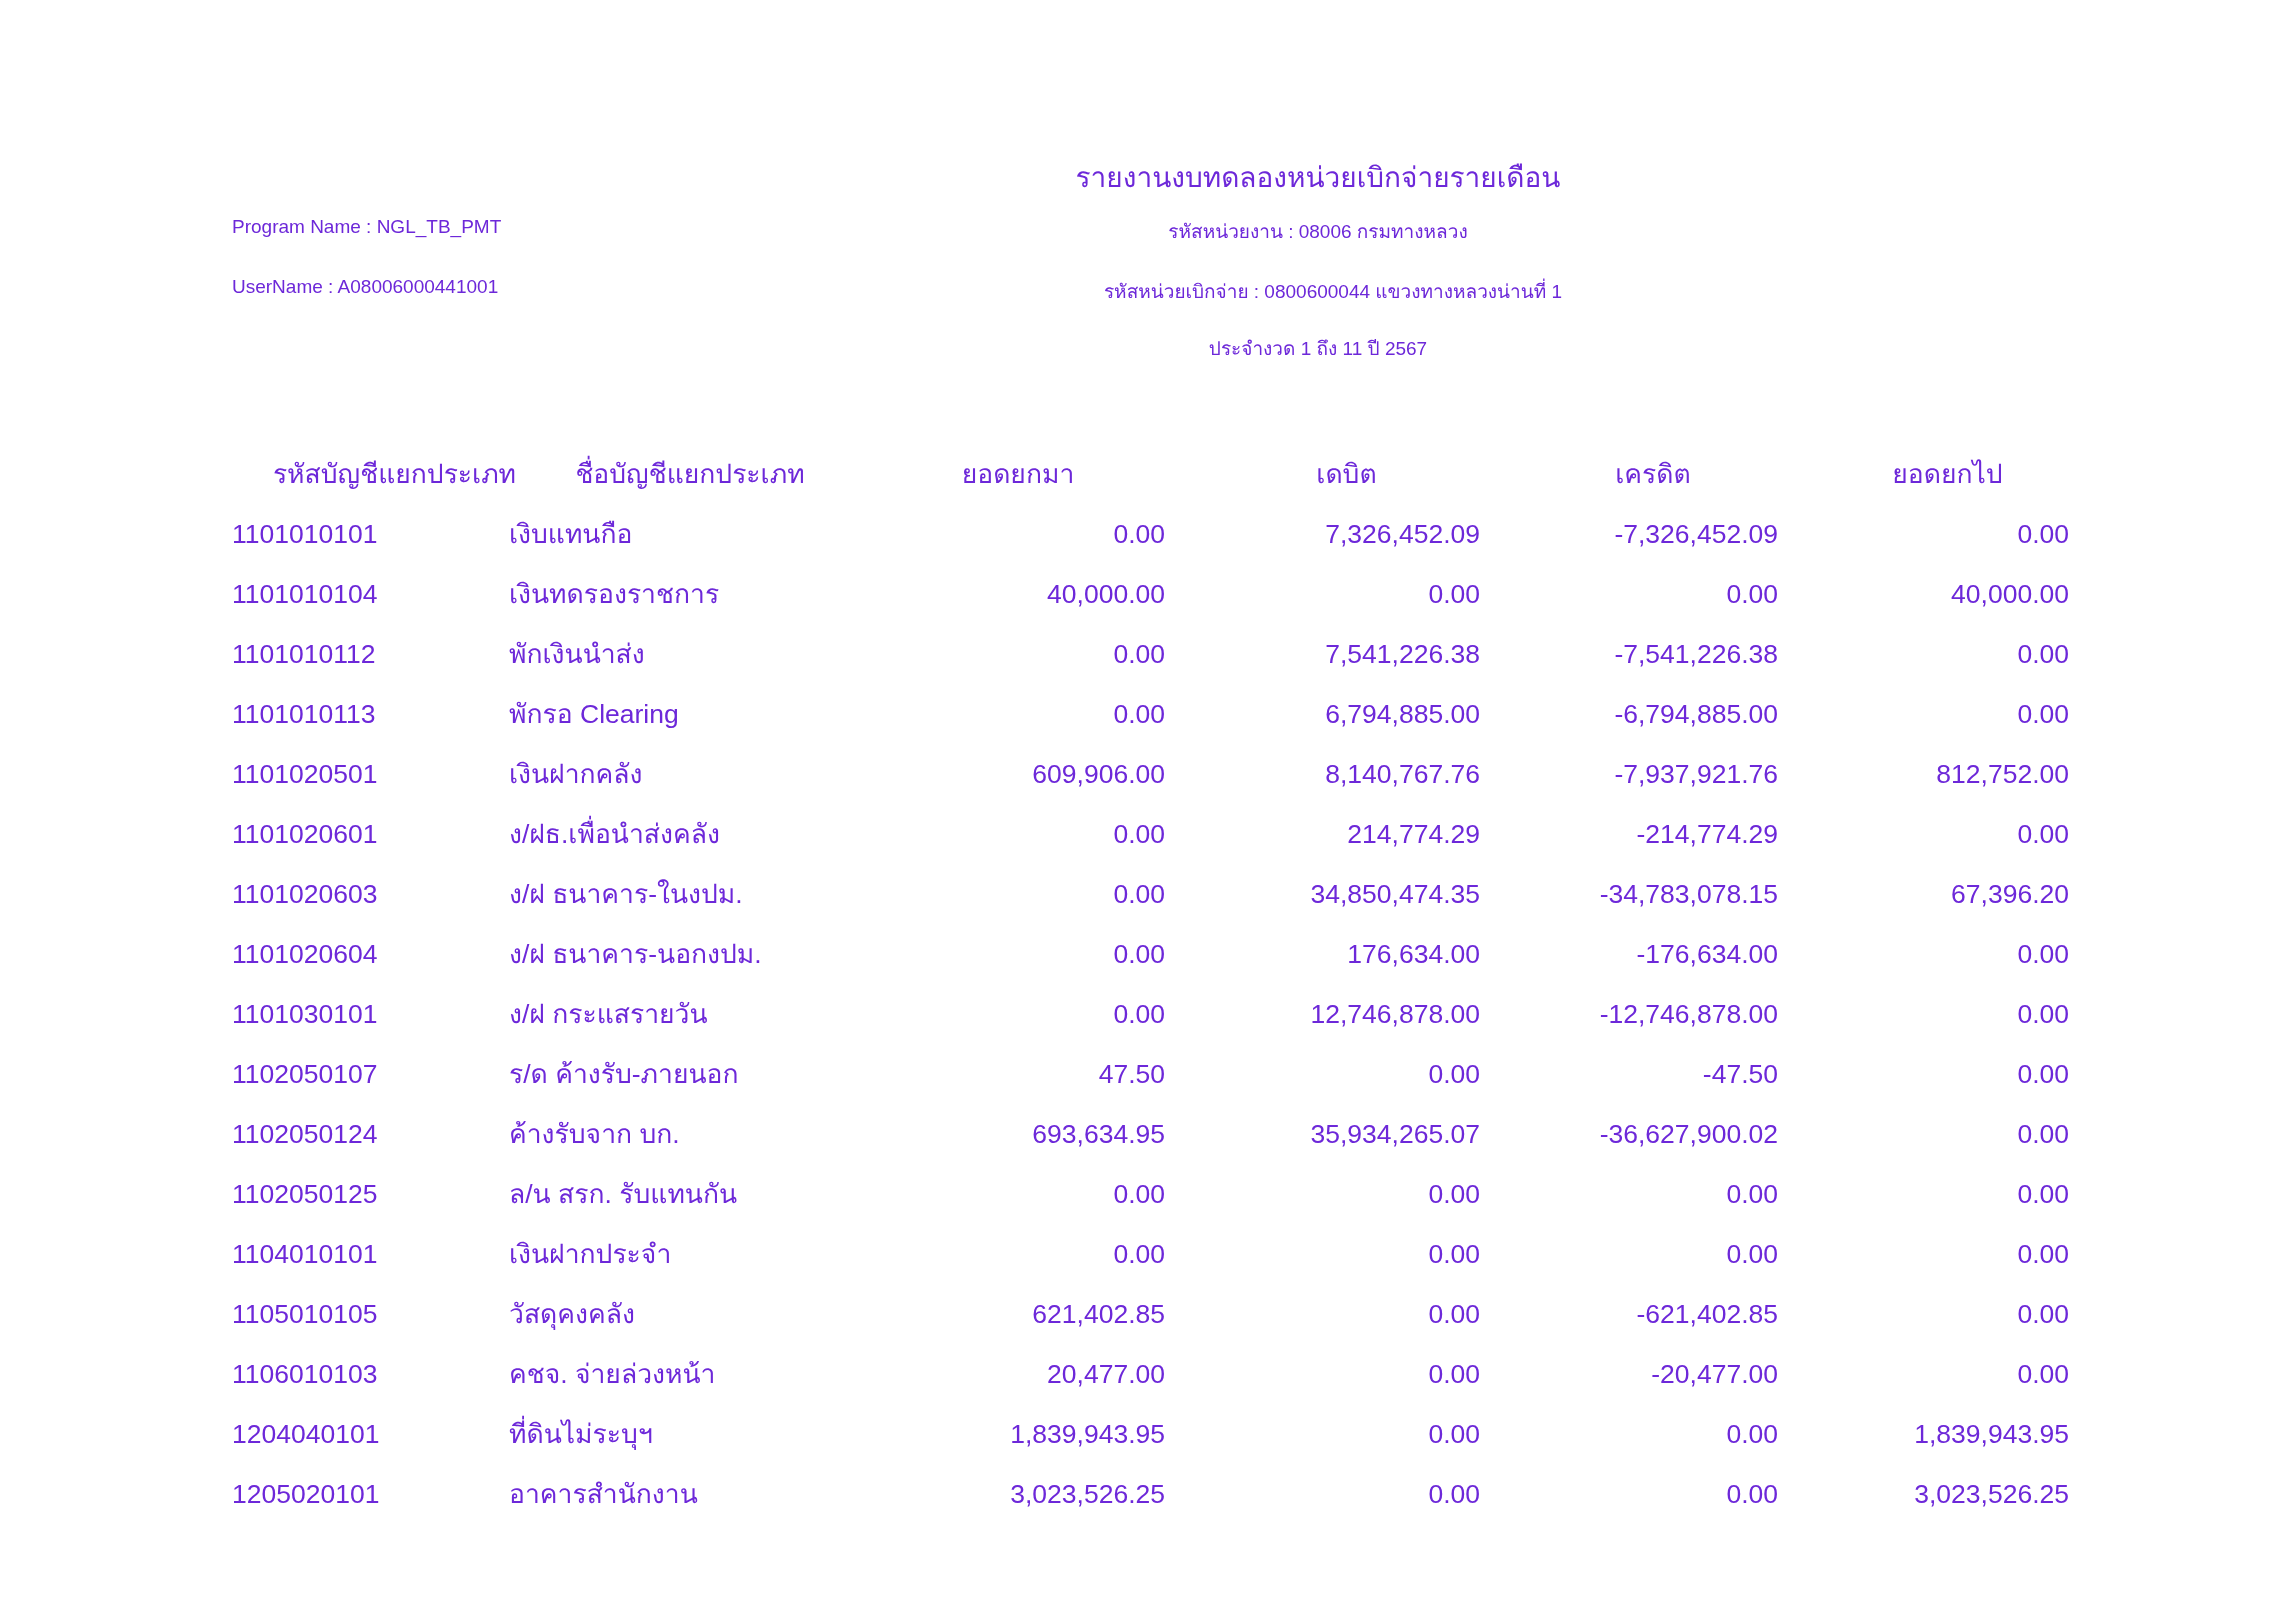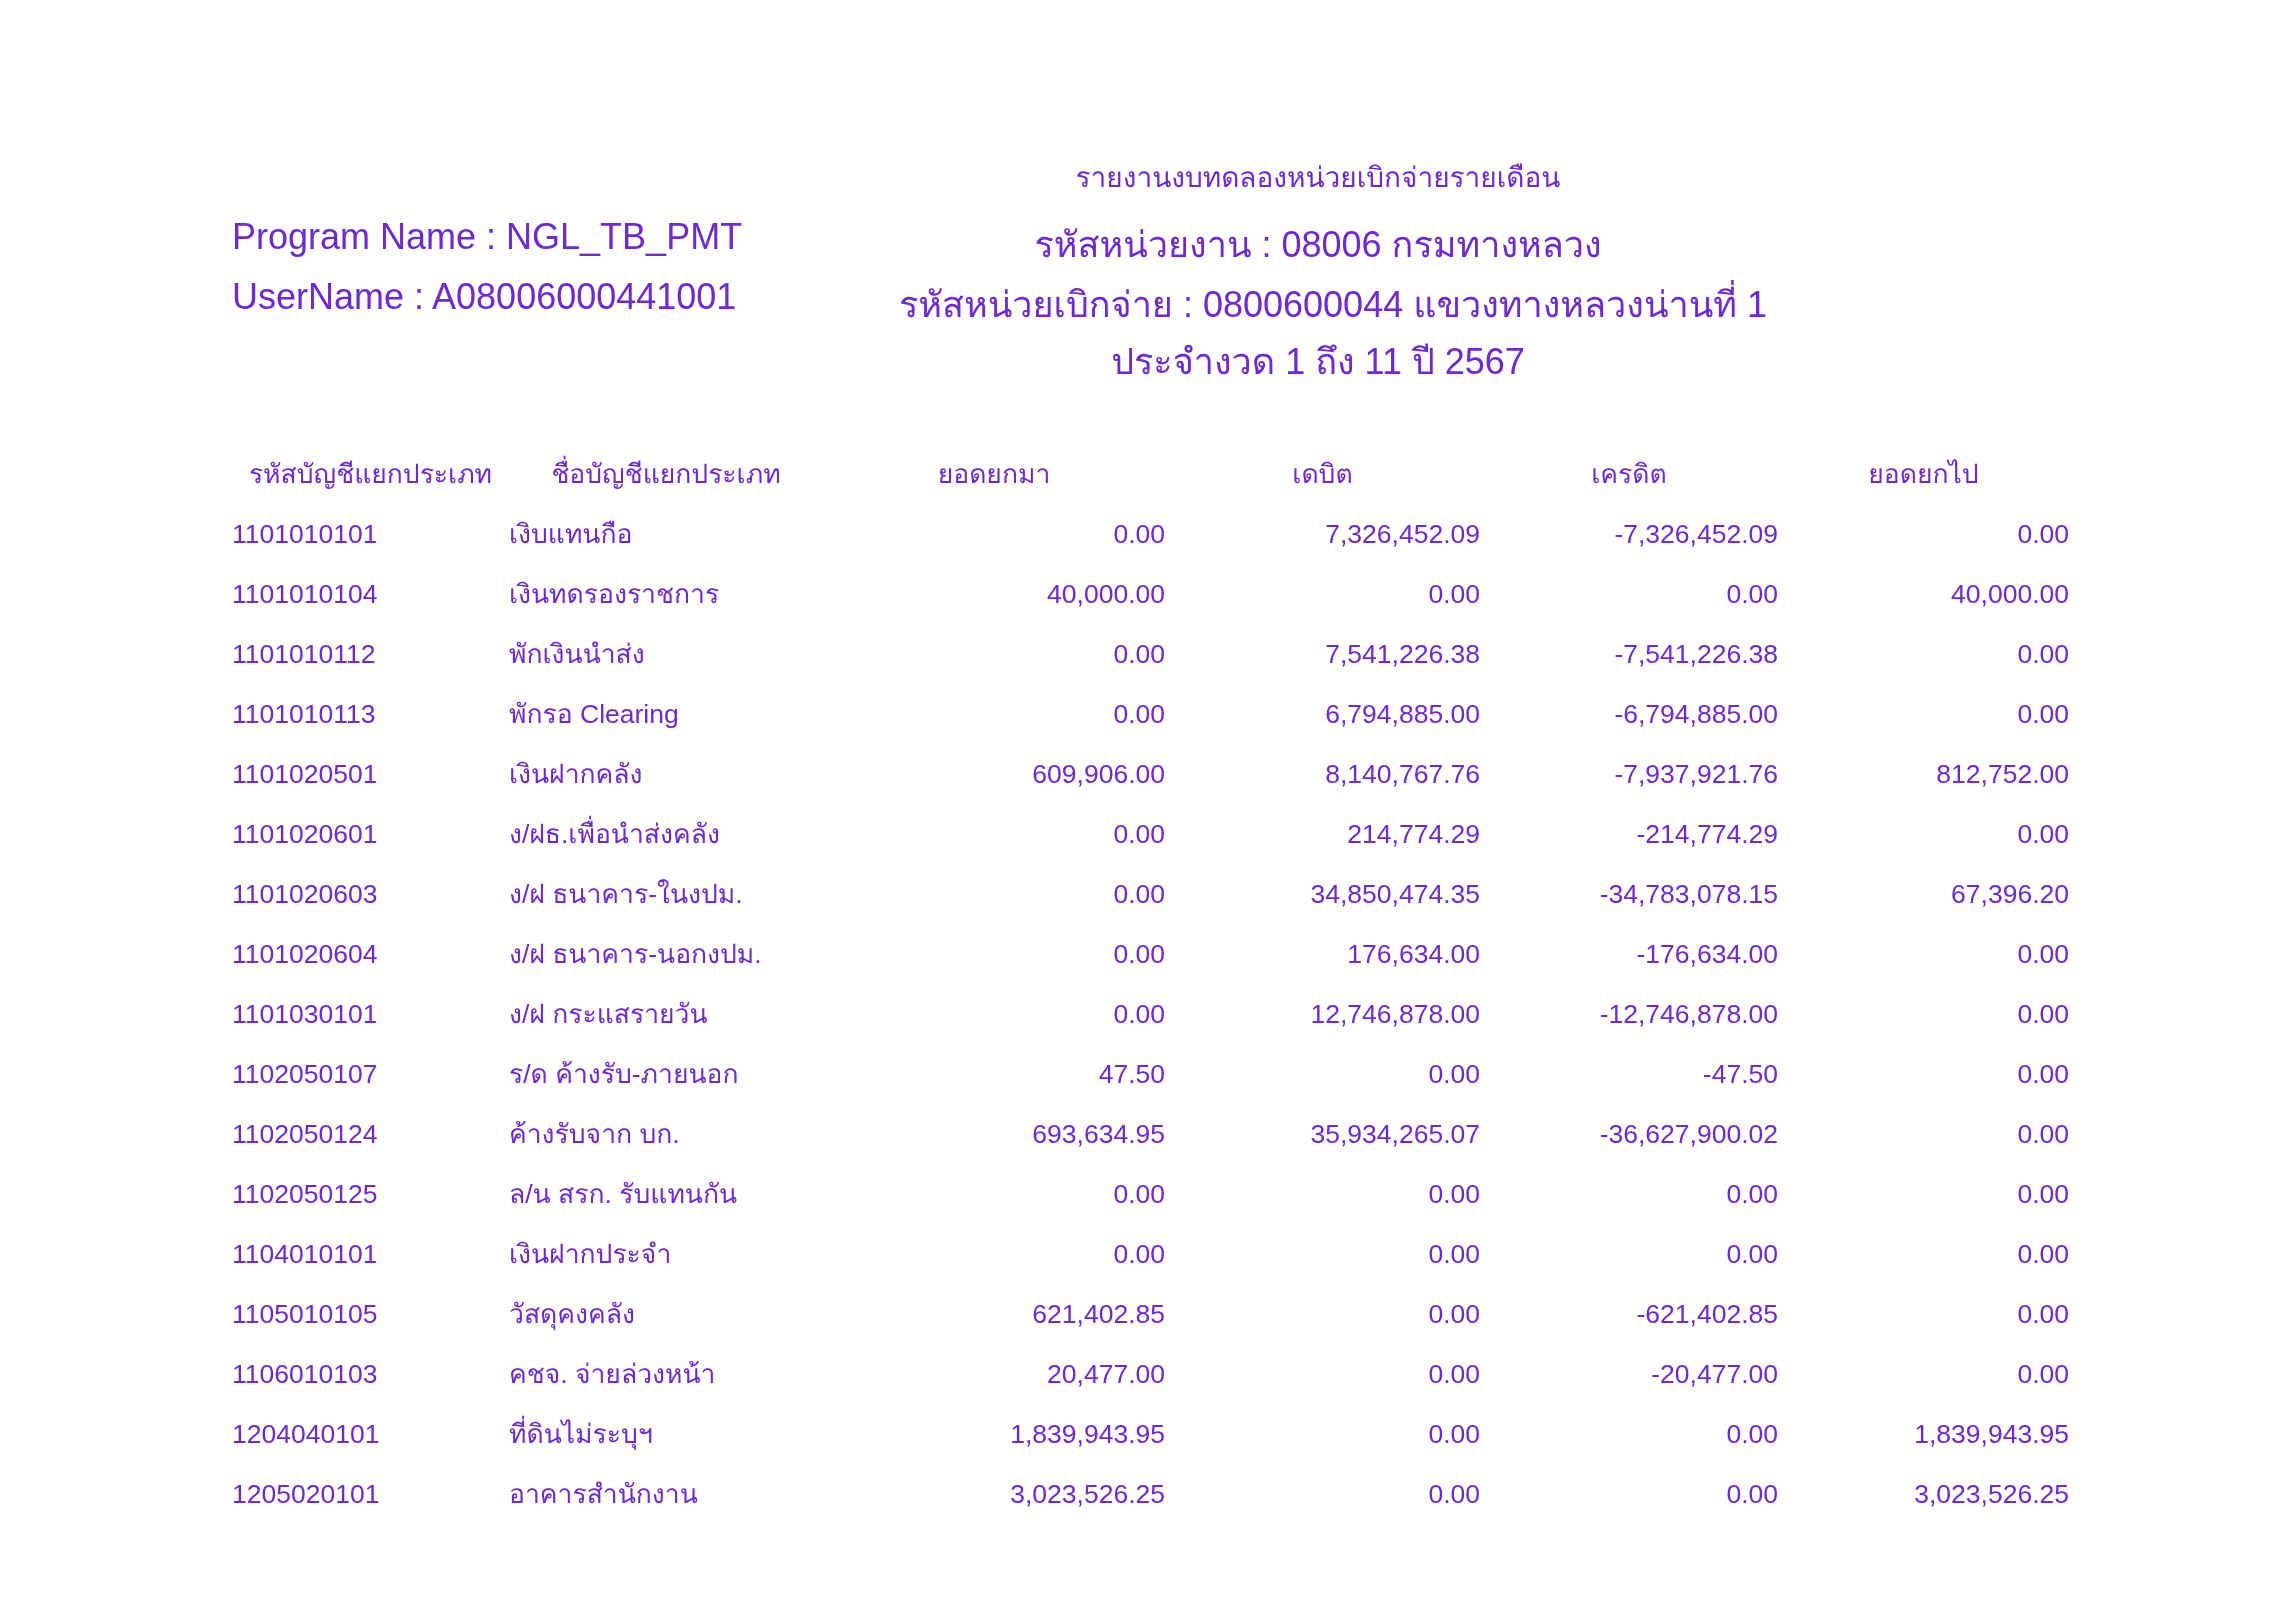--- a/index.html
+++ b/index.html
@@ -10,41 +10,41 @@
   .page {
     position: relative;
     width: 2293px;
     height: 1621px;
     background: #ffffff;
     color: #6d28d9;
     overflow: hidden;
   }
   .hline {
     position: absolute;
-    font-size: 36px;
+    font-size: 19px;
     white-space: nowrap;
   }
   .centered { transform: translateX(-50%); text-align: center; }
   .title-line { font-size: 28px; }
 
   .tb {
     position: absolute;
     top: 443px;
     left: 0;
     width: 2293px;
   }
   .trow {
     display: grid;
     grid-template-columns: 232px 277px 314px 342px 315px 298px 291px 1fr;
     align-items: center;
     height: 60px;
     font-size: 26.5px;
     white-space: nowrap;
   }
-  .trow.thead { height: 61px; }
+  .trow.thead { height: 61px; padding-left: 24px; }
   .cell { overflow: visible; }
   .cell.code { text-align: left; }
   .cell.name { text-align: left; }
   .cell.num { text-align: right; }
   .cell.hc { text-align: center; }
 </style>
 </head>
 <body>
 
 <div class="page">

